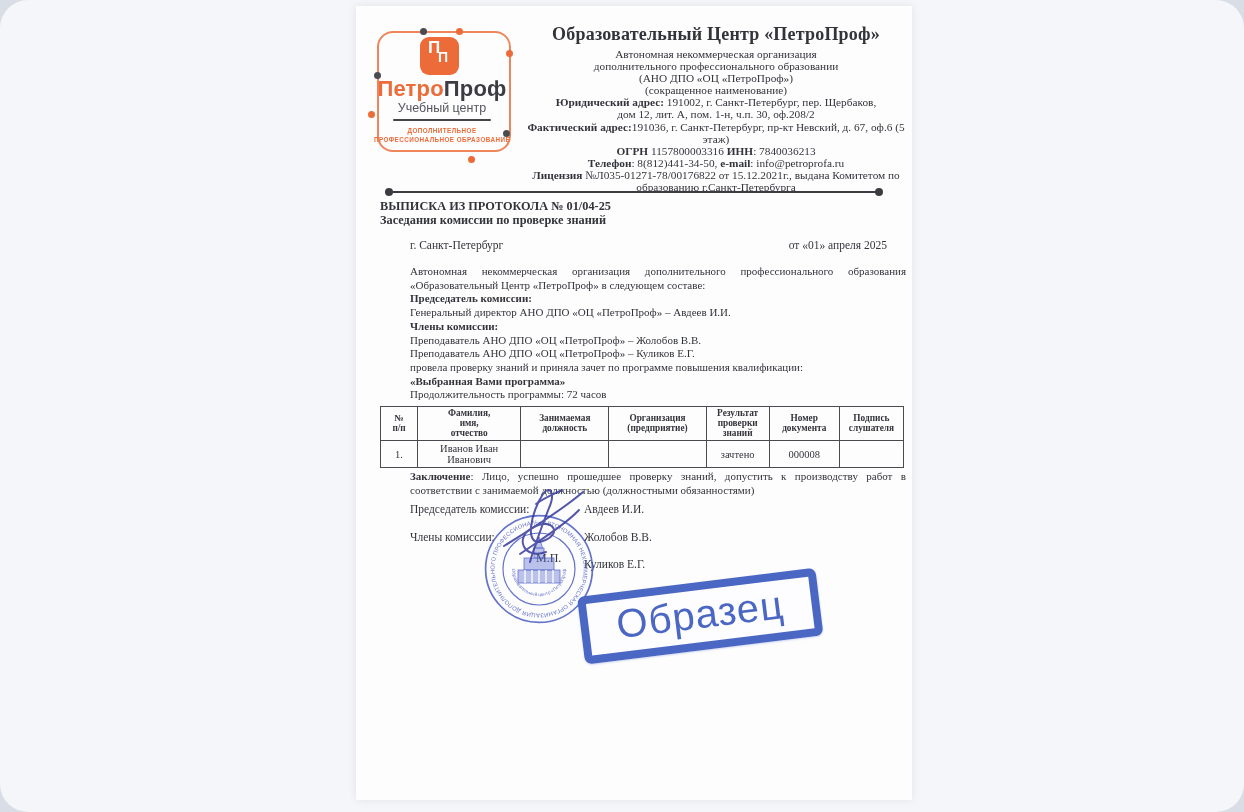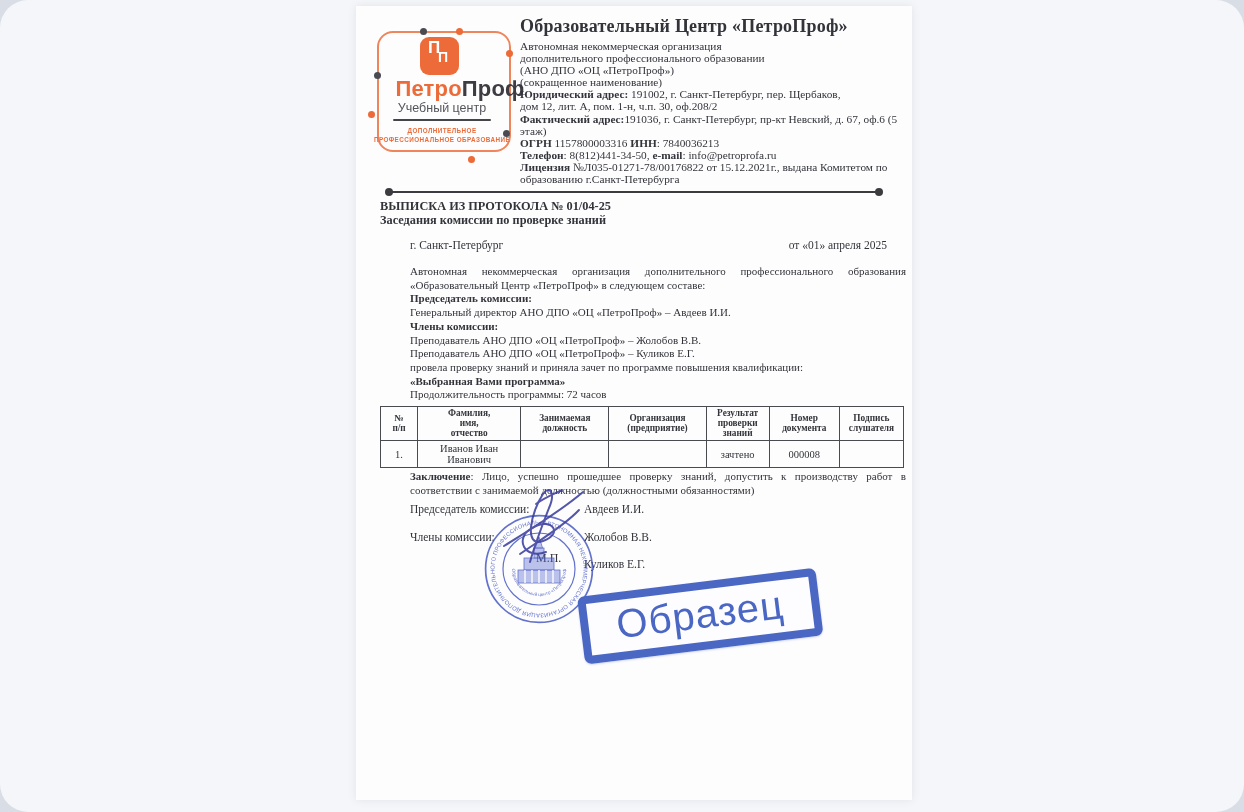--- a/index.html
+++ b/index.html
@@ -16,34 +16,34 @@
   .logo-frame { position:absolute; left:377px; top:31px; width:130px; height:117px;
                 border:2px solid #ef855a; border-radius:16px; background:transparent; }
   .logo-dot { position:absolute; width:7px; height:7px; border-radius:50%; }
   .dot-dark   { background:#4a4b52; }
   .dot-orange { background:#ec6b38; }
   .logo-icon { position:absolute; left:420px; top:37px; width:39px; height:38px;
                background:#ec6b38; border-radius:9px; z-index:1; }
   .logo-icon span { position:absolute; color:#fff; font-family:"Liberation Sans",sans-serif; font-weight:bold; }
   .icon-p1 { left:8px; top:1px; font-size:17px; }
   .icon-p2 { left:18px; top:12px; font-size:14px; }
-  .brand { position:absolute; left:395px; top:76px; width:130px; text-align:center;
+  .brand { position:absolute; left:377px; top:76px; width:130px; text-align:center;
            font-family:"Liberation Sans",sans-serif; font-weight:bold; font-size:22px; letter-spacing:.2px; }
   .brand .orange { color:#ec6b38; }
   .brand .dark   { color:#3c3c42; }
   .logo-sub { position:absolute; left:377px; top:101px; width:130px; text-align:center;
               font-family:"Liberation Sans",sans-serif; font-size:12.5px; color:#55565c; }
   .logo-line { position:absolute; left:393px; top:119px; width:98px; height:2px;
                background:#44454b; border-radius:1px; }
   .logo-tag { position:absolute; left:369px; top:127px; width:146px; text-align:center;
               font-family:"Liberation Sans",sans-serif; font-size:6.3px; font-weight:bold;
               color:#ec6b38; letter-spacing:.45px; line-height:8.6px; }
 
   
-  .org-header { position:absolute; left:520px; top:16px; width:392px; text-align:left; }
+  .org-header { position:absolute; left:520px; top:24px; width:392px; text-align:center; }
   .org-title  { font-size:18px; font-weight:bold; letter-spacing:.2px; margin-bottom:3px; }
   .h-line     { font-size:11.3px; line-height:12.1px; }
 
   .rule { position:absolute; left:390px; top:191px; width:488px; height:2px; background:#3b3b40; }
   .rule-dot { position:absolute; top:188px; width:8px; height:8px; border-radius:50%; background:#3b3b40; }
 
   .doc-title { position:absolute; left:380px; top:199px; width:505px; text-align:left;
                font-weight:bold; font-size:12.3px; line-height:14px; }
 
   .meta { position:absolute; left:410px; top:239px; width:477px; display:flex;

